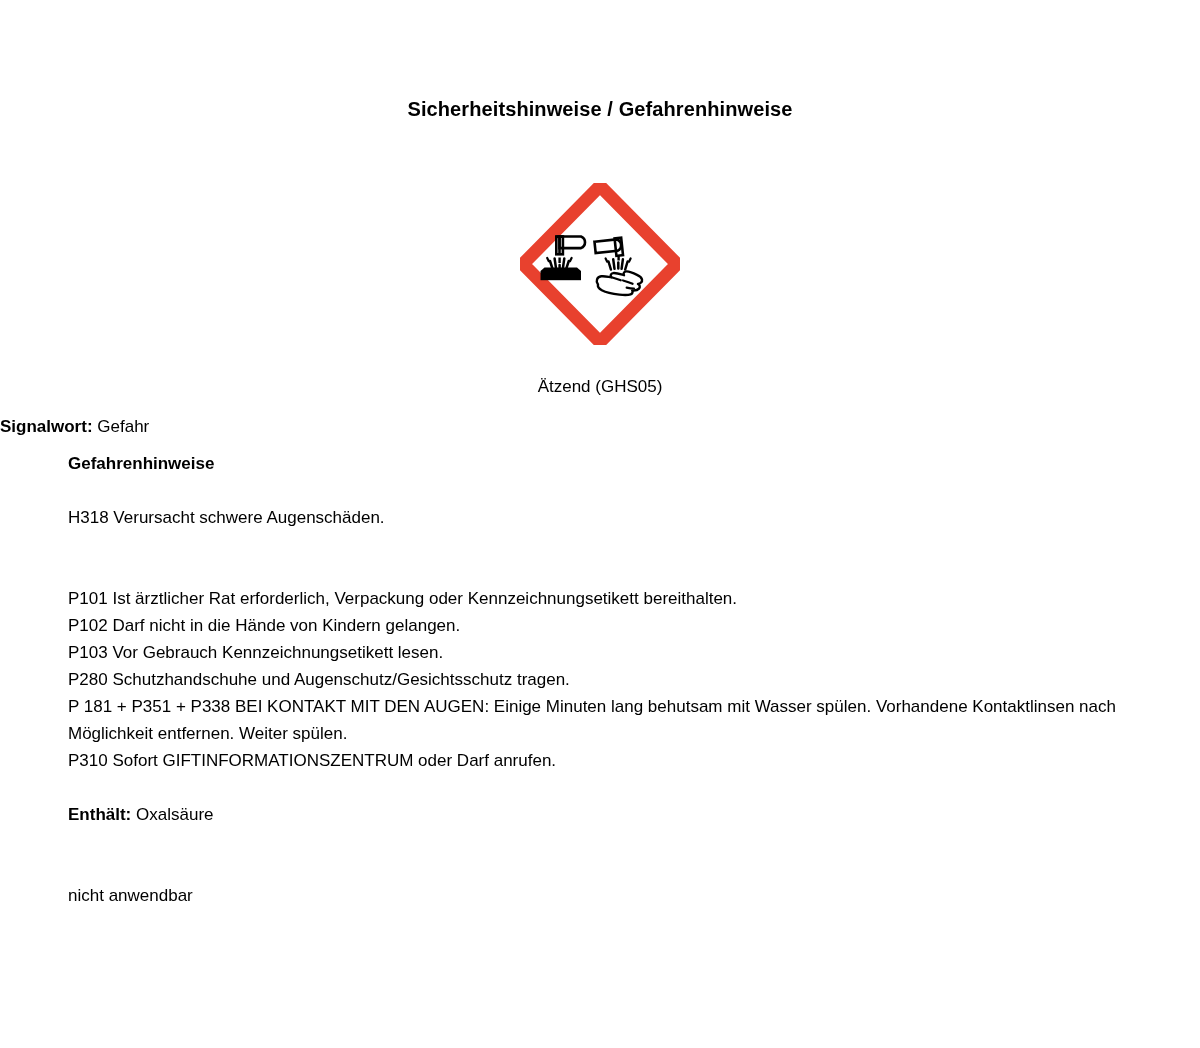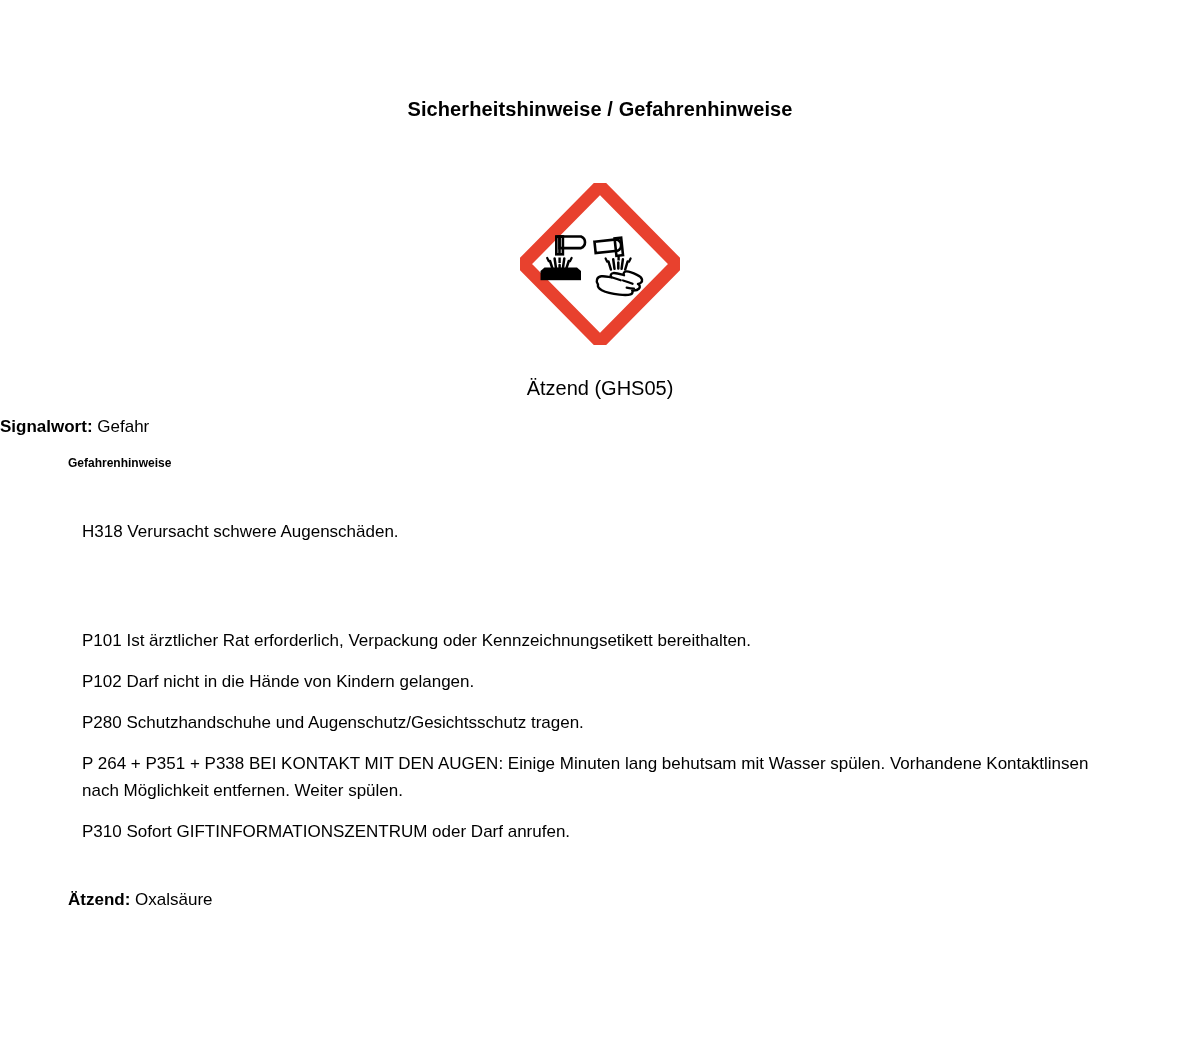--- a/index.html
+++ b/index.html
@@ -50,21 +50,21 @@
   .ghs-diamond {
     display: block;
   }
 
   .picto-caption {
     position: absolute;
     top: 377px;
     left: 0;
     width: 1200px;
     text-align: center;
-    font-size: 20px;
+    font-size: 17px;
     font-weight: normal;
   }
   .signal-line {
     position: absolute;
     top: 417px;
     left: 0;
     width: 1200px;
     text-align: left;
     font-size: 17px;
   }
@@ -74,33 +74,33 @@
   .content {
     position: absolute;
     left: 68px;
     top: 450px;
     width: 1064px;
     font-size: 17px;
     line-height: 27px;
   }
   .section-head {
     font-weight: bold;
-    font-size: 12px;
+    font-size: 17px;
     margin: 0;
   }
   .gap-after-head { height: 27px; }
   .gap-block { height: 27px; }
 
   .stmt-list {
     margin: 0;
     padding: 0;
     list-style: none;
   }
   .stmt-list li {
-    margin: 14px;
+    margin: 0;
     padding: 0;
     line-height: 27px;
   }
   .plain-line { line-height: 27px; }
   .inline-label { font-weight: bold; }
 </style>
 </head>
 <body>
 
 <div class="page">
@@ -183,29 +183,30 @@
       <li>H318 Verursacht schwere Augenschäden.</li>
     </ul>
 
     <div class="gap-block"></div>
 
     <div class="gap-after-head"></div>
 
     <ul class="stmt-list">
       <li>P101 Ist ärztlicher Rat erforderlich, Verpackung oder Kennzeichnungsetikett bereithalten.</li>
       <li>P102 Darf nicht in die Hände von Kindern gelangen.</li>
+      <li>P103 Vor Gebrauch Kennzeichnungsetikett lesen.</li>
       <li>P280 Schutzhandschuhe und Augenschutz/Gesichtsschutz tragen.</li>
-      <li>P 264 + P351 + P338 BEI KONTAKT MIT DEN AUGEN: Einige Minuten lang behutsam mit Wasser spülen. Vorhandene Kontaktlinsen nach Möglichkeit entfernen. Weiter spülen.</li>
+      <li>P 181 + P351 + P338 BEI KONTAKT MIT DEN AUGEN: Einige Minuten lang behutsam mit Wasser spülen. Vorhandene Kontaktlinsen nach Möglichkeit entfernen. Weiter spülen.</li>
       <li>P310 Sofort GIFTINFORMATIONSZENTRUM oder Darf anrufen.</li>
     </ul>
 
     <div class="gap-block"></div>
 
     <div class="plain-line">
-      <span class="inline-label">Ätzend:</span>
+      <span class="inline-label">Enthält:</span>
       <span>Oxalsäure</span>
     </div>
 
     <div class="gap-block"></div>
 
     <div class="gap-after-head"></div>
 
     <div class="plain-line">nicht anwendbar</div>
   </div>
 

